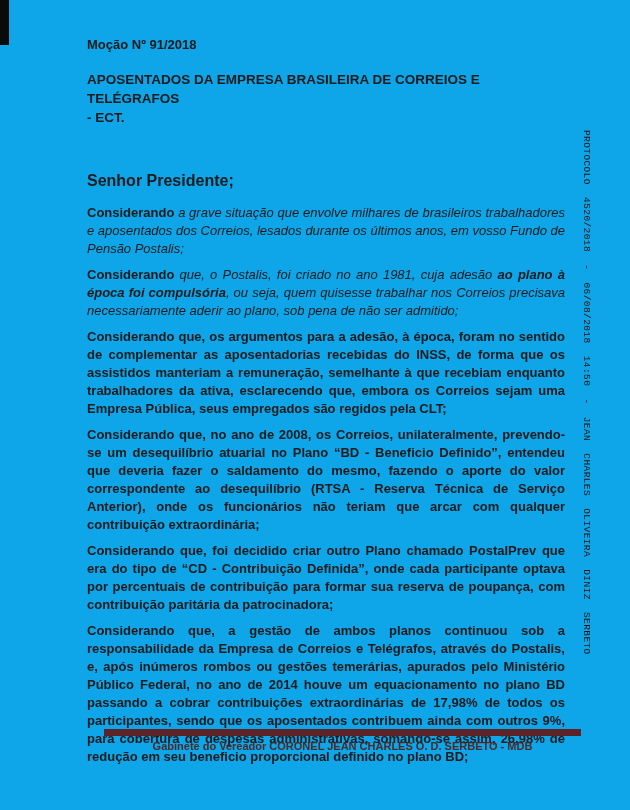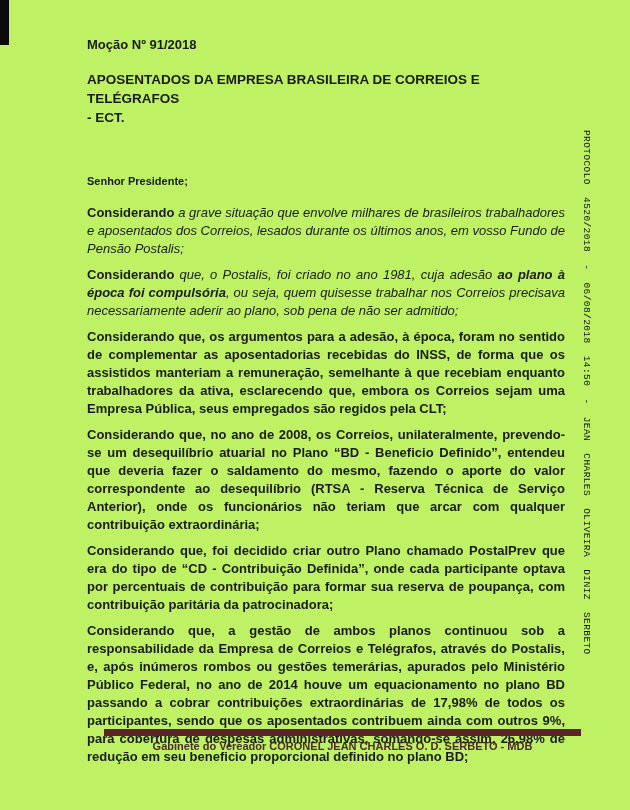--- a/index.html
+++ b/index.html
@@ -1,19 +1,19 @@
 <!DOCTYPE html>
 <html><head>
 <meta charset="utf-8">
 <style>
   html,body{margin:0;padding:0;background:#e8e8e8;}
   .page{
     position:relative;
     width:630px;height:810px;
-    background:#bef264;
+    background:#0ea5e9;
     font-family:"Liberation Sans",sans-serif;
     color:#1b1b1b;
     overflow:hidden;
     margin:0 auto;
   }
   .corner-mark{
     position:absolute;left:0;top:0;width:9px;height:45px;background:#0a0a0a;
   }
   .content{
     position:absolute;left:87px;top:37px;width:478px;
@@ -21,21 +21,21 @@
   .doc-title{
     font-size:13px;font-weight:bold;line-height:16px;
   }
   .doc-heading{
     margin-top:17px;font-size:13.5px;font-weight:bold;line-height:19px;
   }
   .doc-heading .heading-line-just{
     text-align:justify;text-align-last:justify;
   }
   .salutation{
-    margin-top:45px;font-size:11px;font-weight:bold;line-height:18px;
+    margin-top:45px;font-size:16px;font-weight:bold;line-height:18px;
   }
   .para{
     margin-top:8px;
     font-size:13px;line-height:18px;
     text-align:justify;
   }
   .para.first{margin-top:14px;}
   .seg-r{font-weight:bold;font-style:normal;}
   .seg-b{font-weight:bold;}
   .seg-i{font-style:italic;}

